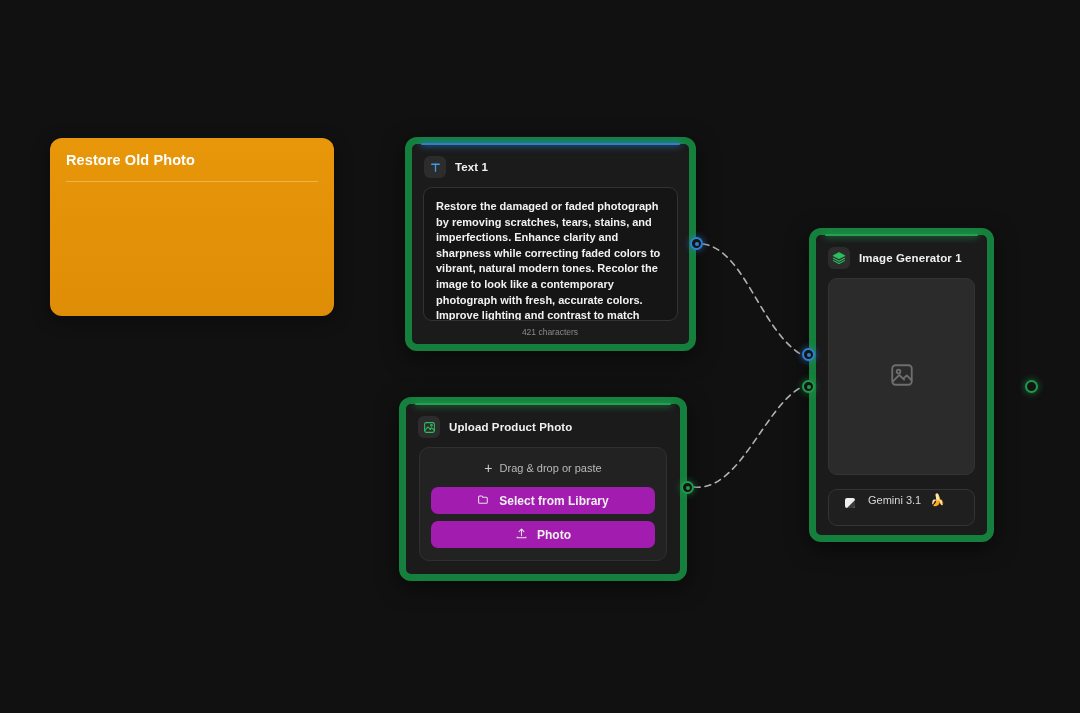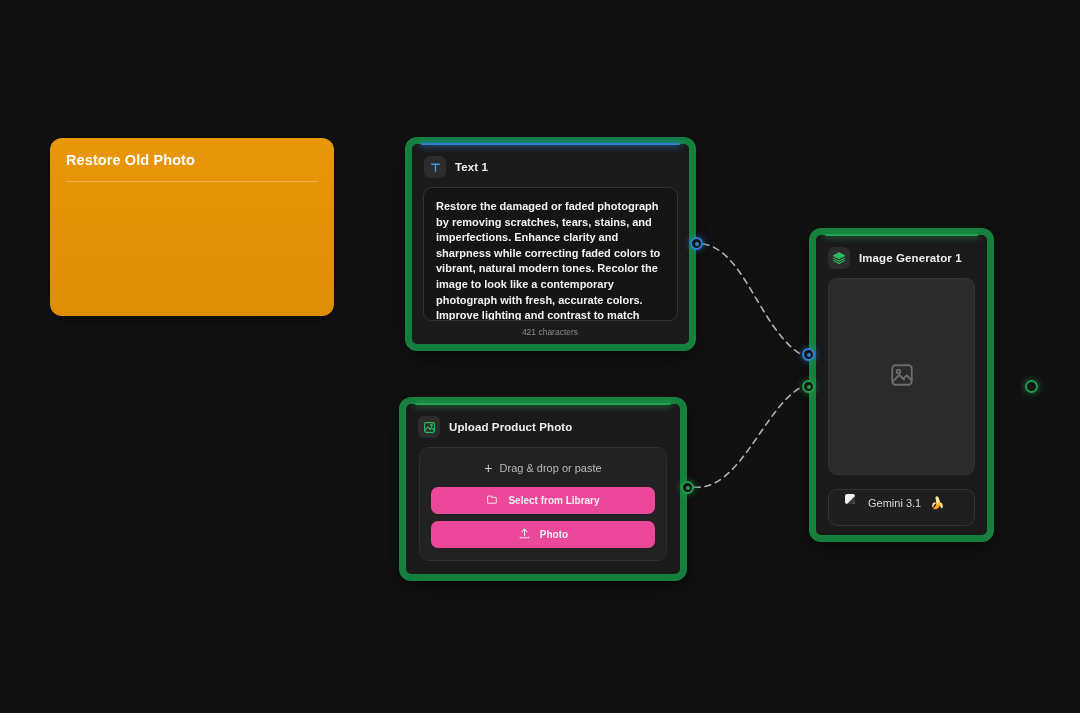--- a/index.html
+++ b/index.html
@@ -177,25 +177,25 @@
     font-size: 14px;
     line-height: 1;
     color: #cccccc;
     font-weight: normal;
   }
   .up-btn {
     display: flex;
     align-items: center;
     justify-content: center;
     gap: 9px;
-    background: #ec4899;
+    background: #a21caf;
     border: none;
     border-radius: 7px;
     color: #f0f0f0;
-    font-size: 10px;
+    font-size: 12px;
     font-weight: bold;
     font-family: "Liberation Sans", sans-serif;
     height: 27px;
     width: 100%;
     cursor: pointer;
     margin-bottom: 7px;
   }
   .up-btn:last-child { margin-bottom: 0; }
 
   
@@ -215,23 +215,23 @@
     align-items: center;
     justify-content: center;
   }
   .model-chip {
     margin: 14px 12px 0 12px;
     height: 37px;
     background: #1f1f1f;
     border: 1px solid #343434;
     border-radius: 9px;
     display: flex;
-    align-items: flex-end;
+    align-items: flex-start;
     gap: 9px;
-    padding: 16px 11px;
+    padding: 4px 11px;
     cursor: pointer;
   }
   .model-chip-icon {
     width: 19px; height: 19px;
     display: flex; align-items: center; justify-content: center;
     flex: 0 0 auto;
   }
   .model-chip-label {
     font-size: 11px;
     color: #d8d8d8;

